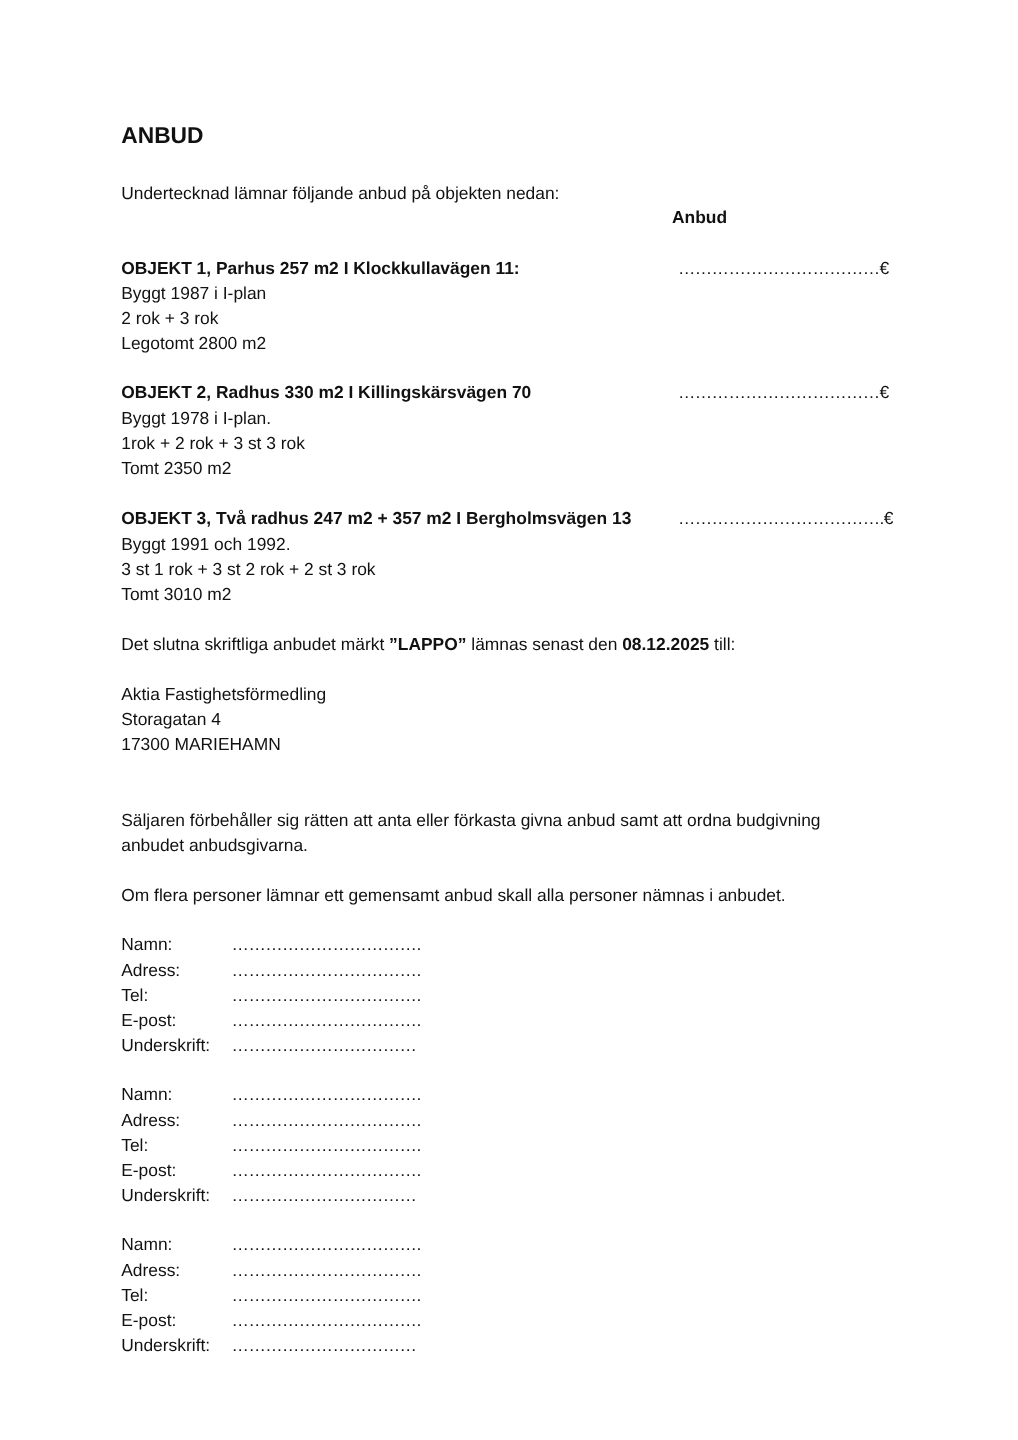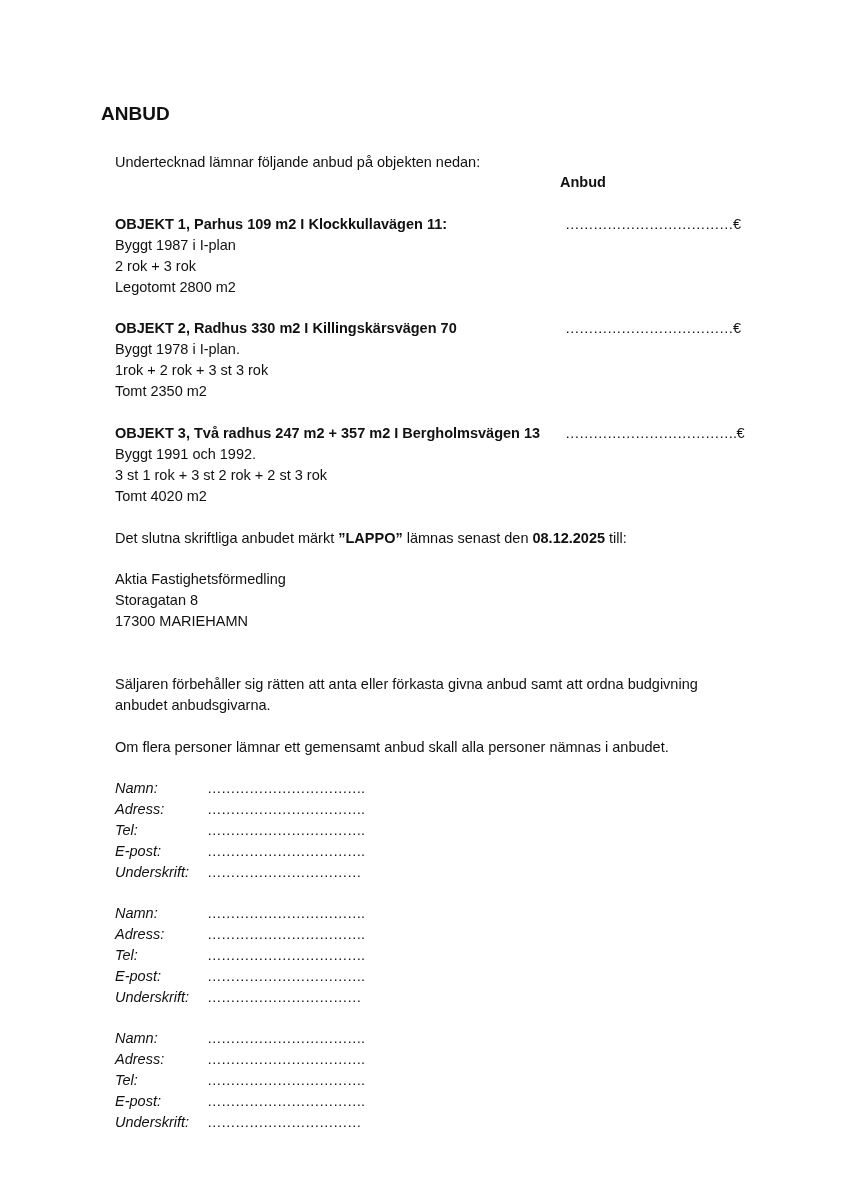--- a/index.html
+++ b/index.html
@@ -1,56 +1,56 @@
 <!DOCTYPE html>
 <html><head>
 <meta charset="utf-8">
 <style>
   html, body { margin:0; padding:0; background:#ffffff; }
   body { width:848px; height:1200px; position:relative; font-family:"Liberation Sans", sans-serif; color:#111; font-size:14.5px; }
   .page { position:absolute; left:101px; top:0; width:700px; }
   .title { position:absolute; top:103px; left:0; font-size:19px; font-weight:bold; margin:0; }
-  .line { position:absolute; left:14px; white-space:nowrap; line-height:20px; }
+  .line { position:absolute; left:0; white-space:nowrap; line-height:20px; }
   .bold { font-weight:bold; }
   .bidcol { position:absolute; white-space:nowrap; line-height:20px; }
   .dots { letter-spacing:-0.5px; }
-  .lbl { display:inline-block; width:92px;font-style:italic; }
+  .lbl { display:inline-block; width:92px; }
 </style>
 </head>
 <body>
 
 <div class="page">
   <h1 class="title">ANBUD</h1>
   <div class="line" style="top:152px">Undertecknad lämnar följande anbud på objekten nedan:</div>
   <div class="bidcol bold" style="top:172px; left:459px">Anbud</div>
 
-  <div class="line bold" style="top:214px">OBJEKT 1, Parhus 109 m2 I Klockkullavägen 11:</div>
+  <div class="line bold" style="top:214px">OBJEKT 1, Parhus 257 m2 I Klockkullavägen 11:</div>
   <div class="bidcol dots" style="top:214px; left:464px">………………………………€</div>
   <div class="line" style="top:235px">Byggt 1987 i I-plan</div>
   <div class="line" style="top:256px">2 rok + 3 rok</div>
   <div class="line" style="top:277px">Legotomt 2800 m2</div>
 
   <div class="line bold" style="top:318px">OBJEKT 2, Radhus 330 m2 I Killingskärsvägen 70</div>
   <div class="bidcol dots" style="top:318px; left:464px">………………………………€</div>
   <div class="line" style="top:339px">Byggt 1978 i I-plan.</div>
   <div class="line" style="top:360px">1rok + 2 rok + 3 st 3 rok</div>
   <div class="line" style="top:381px">Tomt 2350 m2</div>
 
   <div class="line bold" style="top:423px">OBJEKT 3, Två radhus 247 m2 + 357 m2 I Bergholmsvägen 13</div>
   <div class="bidcol dots" style="top:423px; left:464px">……………………………….€</div>
   <div class="line" style="top:444px">Byggt 1991 och 1992.</div>
   <div class="line" style="top:465px">3 st  1 rok + 3 st 2 rok + 2 st 3 rok</div>
-  <div class="line" style="top:486px">Tomt 4020 m2</div>
+  <div class="line" style="top:486px">Tomt 3010 m2</div>
 
   <div class="line" style="top:528px">
     <span>Det slutna skriftliga anbudet märkt </span><span class="bold">”LAPPO”</span><span> lämnas senast den </span><span class="bold">08.12.2025</span><span> till:</span>
   </div>
 
   <div class="line" style="top:569px">Aktia Fastighetsförmedling</div>
-  <div class="line" style="top:590px">Storagatan 8</div>
+  <div class="line" style="top:590px">Storagatan 4</div>
   <div class="line" style="top:611px">17300 MARIEHAMN</div>
 
   <div class="line" style="top:674px">Säljaren förbehåller sig rätten att anta eller förkasta givna anbud samt att ordna budgivning</div>
   <div class="line" style="top:695px">anbudet anbudsgivarna.</div>
 
   <div class="line" style="top:737px">Om flera personer lämnar ett gemensamt anbud skall alla personer nämnas i anbudet.</div>
 
   <div id="bidders">
       <div class="line" style="top: 778px;"><span class="lbl">Namn:</span><span class="dots">…………………………….</span></div>
       <div class="line" style="top: 799px;"><span class="lbl">Adress:</span><span class="dots">…………………………….</span></div>

